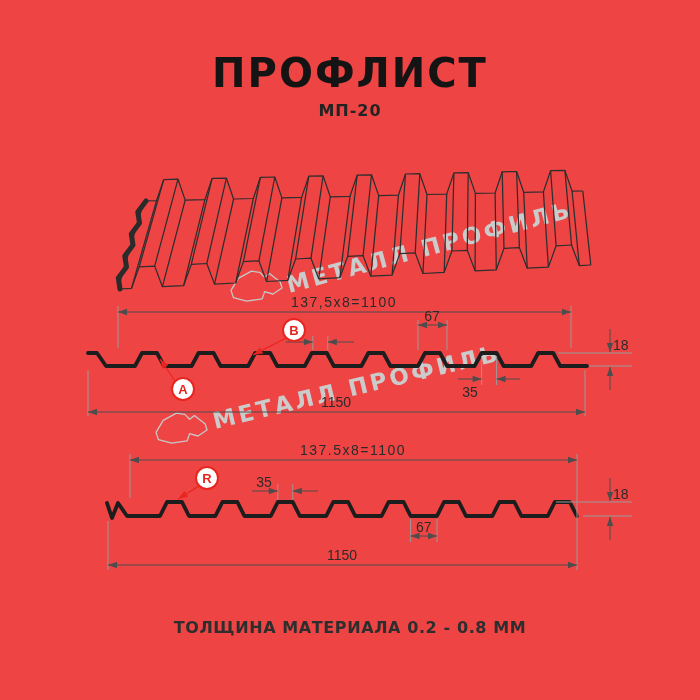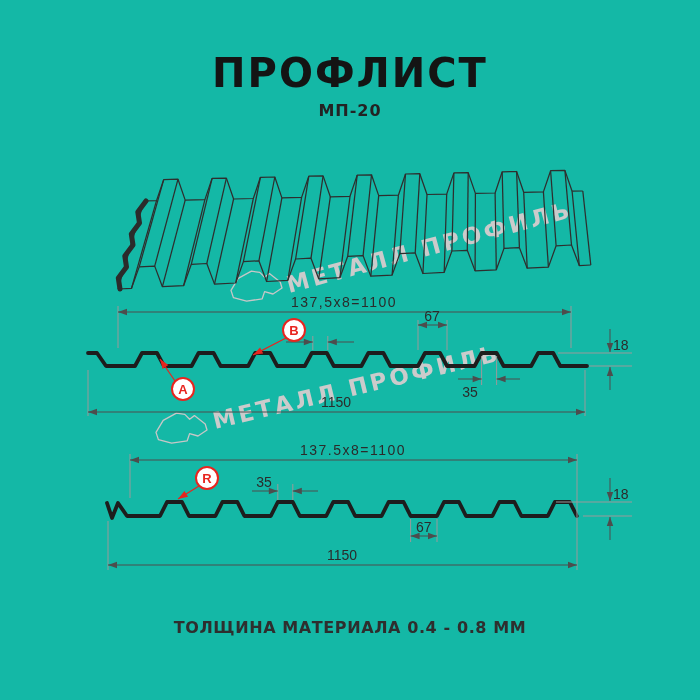--- a/index.html
+++ b/index.html
@@ -1,16 +1,16 @@
 <!DOCTYPE html>
 <html><head>
 <meta charset="utf-8">
 <style>
   html,body{margin:0;padding:0;background:#fff;}
-  .stage{position:relative;width:700px;height:700px;background:#14b8a6;overflow:hidden;
+  .stage{position:relative;width:700px;height:700px;background:#ef4444;overflow:hidden;
          font-family:"Liberation Sans",sans-serif;}
   .title{position:absolute;top:50px;left:0;width:700px;text-align:center;
          font-family:"DejaVu Sans",sans-serif;font-weight:700;font-size:40px;
          letter-spacing:2px;color:#141414;}
   .subtitle{position:absolute;top:101px;left:0;width:700px;text-align:center;
          font-family:"DejaVu Sans",sans-serif;font-weight:700;font-size:16px;
          letter-spacing:1px;color:#232323;}
   .footer{position:absolute;top:618px;left:0;width:700px;text-align:center;
          font-family:"DejaVu Sans",sans-serif;font-weight:700;font-size:16px;
          letter-spacing:0.6px;color:#2e2e2e;}
@@ -202,14 +202,14 @@
       </g>
 
       <g>
         <line class="ext" x1="108" y1="521" x2="108" y2="570"></line>
         <line class="dim" x1="108" y1="565" x2="577" y2="565" marker-start="url(#mA)" marker-end="url(#mA)"></line>
         <text class="dimtxt" x="342" y="560" text-anchor="middle">1150</text>
       </g>
     </g>
   </svg>
 
-  <div class="footer">ТОЛЩИНА МАТЕРИАЛА 0.4 - 0.8 ММ</div>
+  <div class="footer">ТОЛЩИНА МАТЕРИАЛА 0.2 - 0.8 ММ</div>
 </div>
 
 </body></html>

